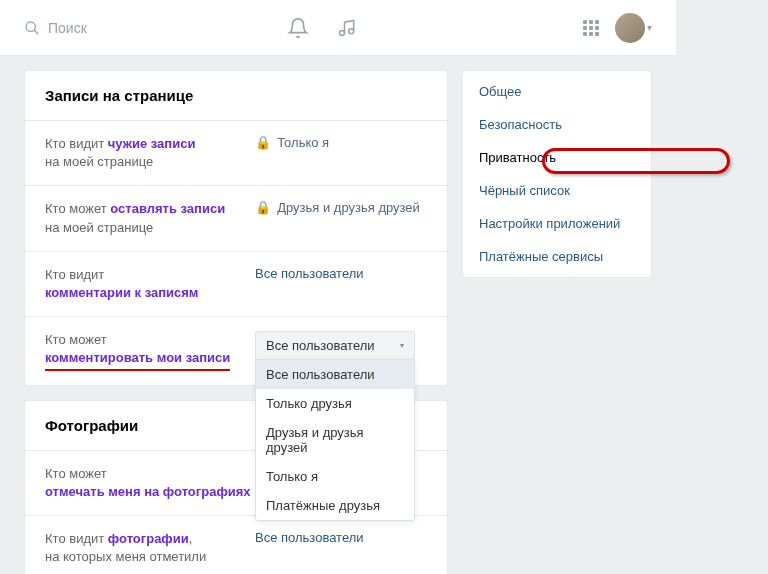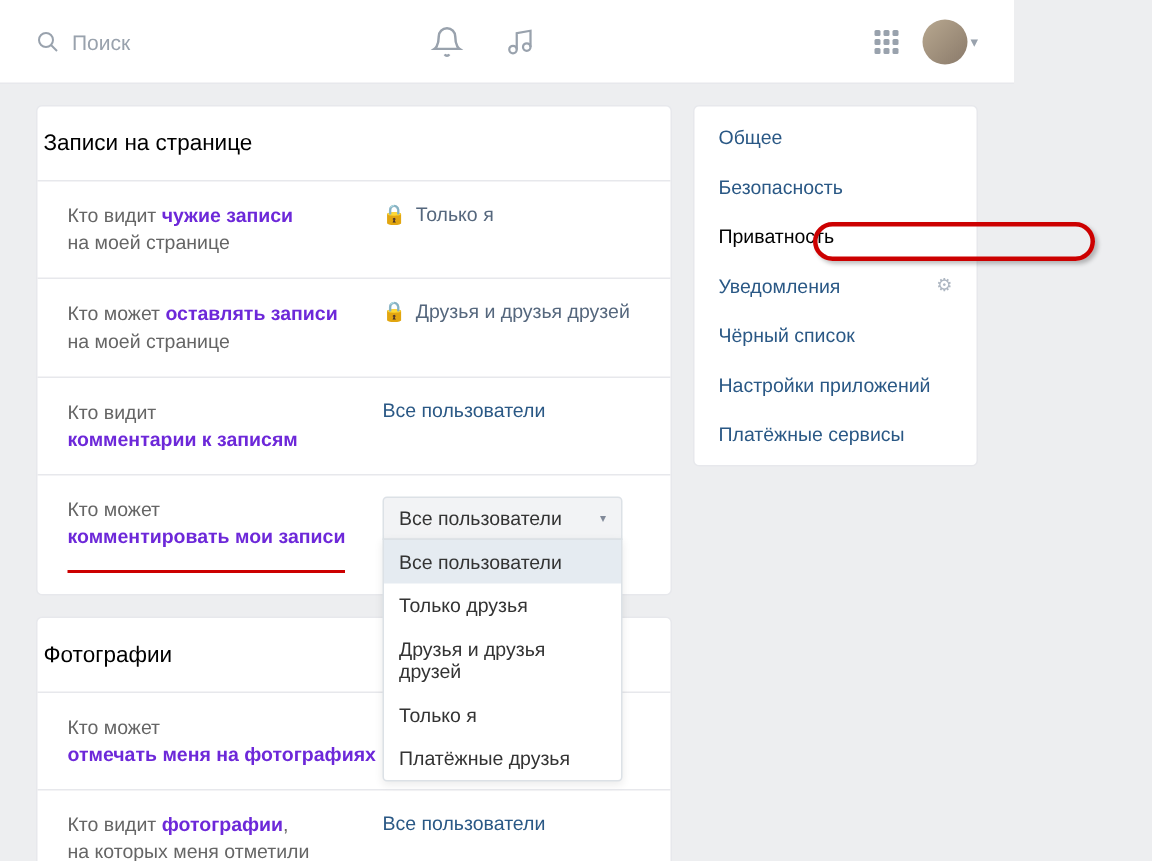--- a/index.html
+++ b/index.html
@@ -14,29 +14,29 @@
 .grid-icon { display: grid; grid-template-columns: repeat(3,4px); gap: 2px; }
 .grid-icon span { width: 4px; height: 4px; background: #99a2ad; border-radius: 1px; }
 .avatar { width: 30px; height: 30px; border-radius: 50%; background: linear-gradient(135deg,#b8a890,#8a7a6a); }
 .chevron-down { font-size: 10px; color: #99a2ad; margin-left: 2px; }
 
 .content { display: flex; padding: 14px 24px; gap: 14px; }
 .main-col { flex: 1; }
 .side-col { width: 190px; }
 
 .panel { background: #fff; border: 1px solid #e7e8ec; border-radius: 4px; margin-bottom: 14px; }
-.panel-title { padding: 16px 4px; font-weight: 400; font-size: 15px; color: #000; }
+.panel-title { padding: 16px 20px; font-weight: 700; font-size: 15px; color: #000; }
 .setting-row { display: flex; padding: 14px 20px; border-top: 1px solid #e7e8ec; }
 .setting-label { width: 210px; color: #656565; font-size: 13px; line-height: 1.4; }
 .setting-label b { font-weight: 600; color: #6d28d9; }
 .setting-value { flex: 1; color: #55677d; font-size: 13px; display: flex; align-items: flex-start; gap: 6px; }
 .setting-value.link { color: #2a5885; cursor: pointer; }
 .lock-icon { color: #aeb7c2; }
 
-.underline-red { display: inline-block; border-bottom: 2px solid #cc0000; padding-bottom: 12px; }
+.underline-red { display: inline-block; border-bottom: 2px solid #cc0000; padding-bottom: 1px; }
 
 .dropdown-wrap { position: relative; }
 .dropdown-selected { background: #f2f3f5; border: 1px solid #dce1e6; border-radius: 3px 3px 0 0; padding: 6px 10px; font-size: 13px; color: #333; width: 160px; display: flex; justify-content: space-between; align-items: center; cursor: pointer; }
 .dropdown-arrow { font-size: 8px; color: #828a99; }
 .dropdown-menu { position: absolute; top: 28px; left: 0; width: 160px; background: #fff; border: 1px solid #dce1e6; border-radius: 0 0 3px 3px; z-index: 10; box-shadow: 0 2px 6px rgba(0,0,0,0.08); }
 .dropdown-item { padding: 7px 10px; font-size: 13px; color: #333; cursor: pointer; }
 .dropdown-item.active { background: #e5ebf1; }
 
 .side-panel { background: #fff; border: 1px solid #e7e8ec; border-radius: 4px; padding: 4px 0; }
 .side-item { padding: 9px 16px; font-size: 13px; color: #2a5885; cursor: pointer; display: flex; justify-content: space-between; align-items: flex-start; }
@@ -171,24 +171,20 @@
         <div class="side-item">
             <span>Общее</span>
           </div>
         <div class="side-item">
             <span>Безопасность</span>
           </div>
         <div class="side-item active">
             <span>Приватность</span>
           </div>
         <div class="side-item">
-            <span>Уведомления</span>
-            <span class="gear-small">⚙</span>
-          </div>
-        <div class="side-item">
             <span>Чёрный список</span>
           </div>
         <div class="side-item">
             <span>Настройки приложений</span>
           </div>
         <div class="side-item">
             <span>Платёжные сервисы</span>
           </div>
       </div>
     </div>

